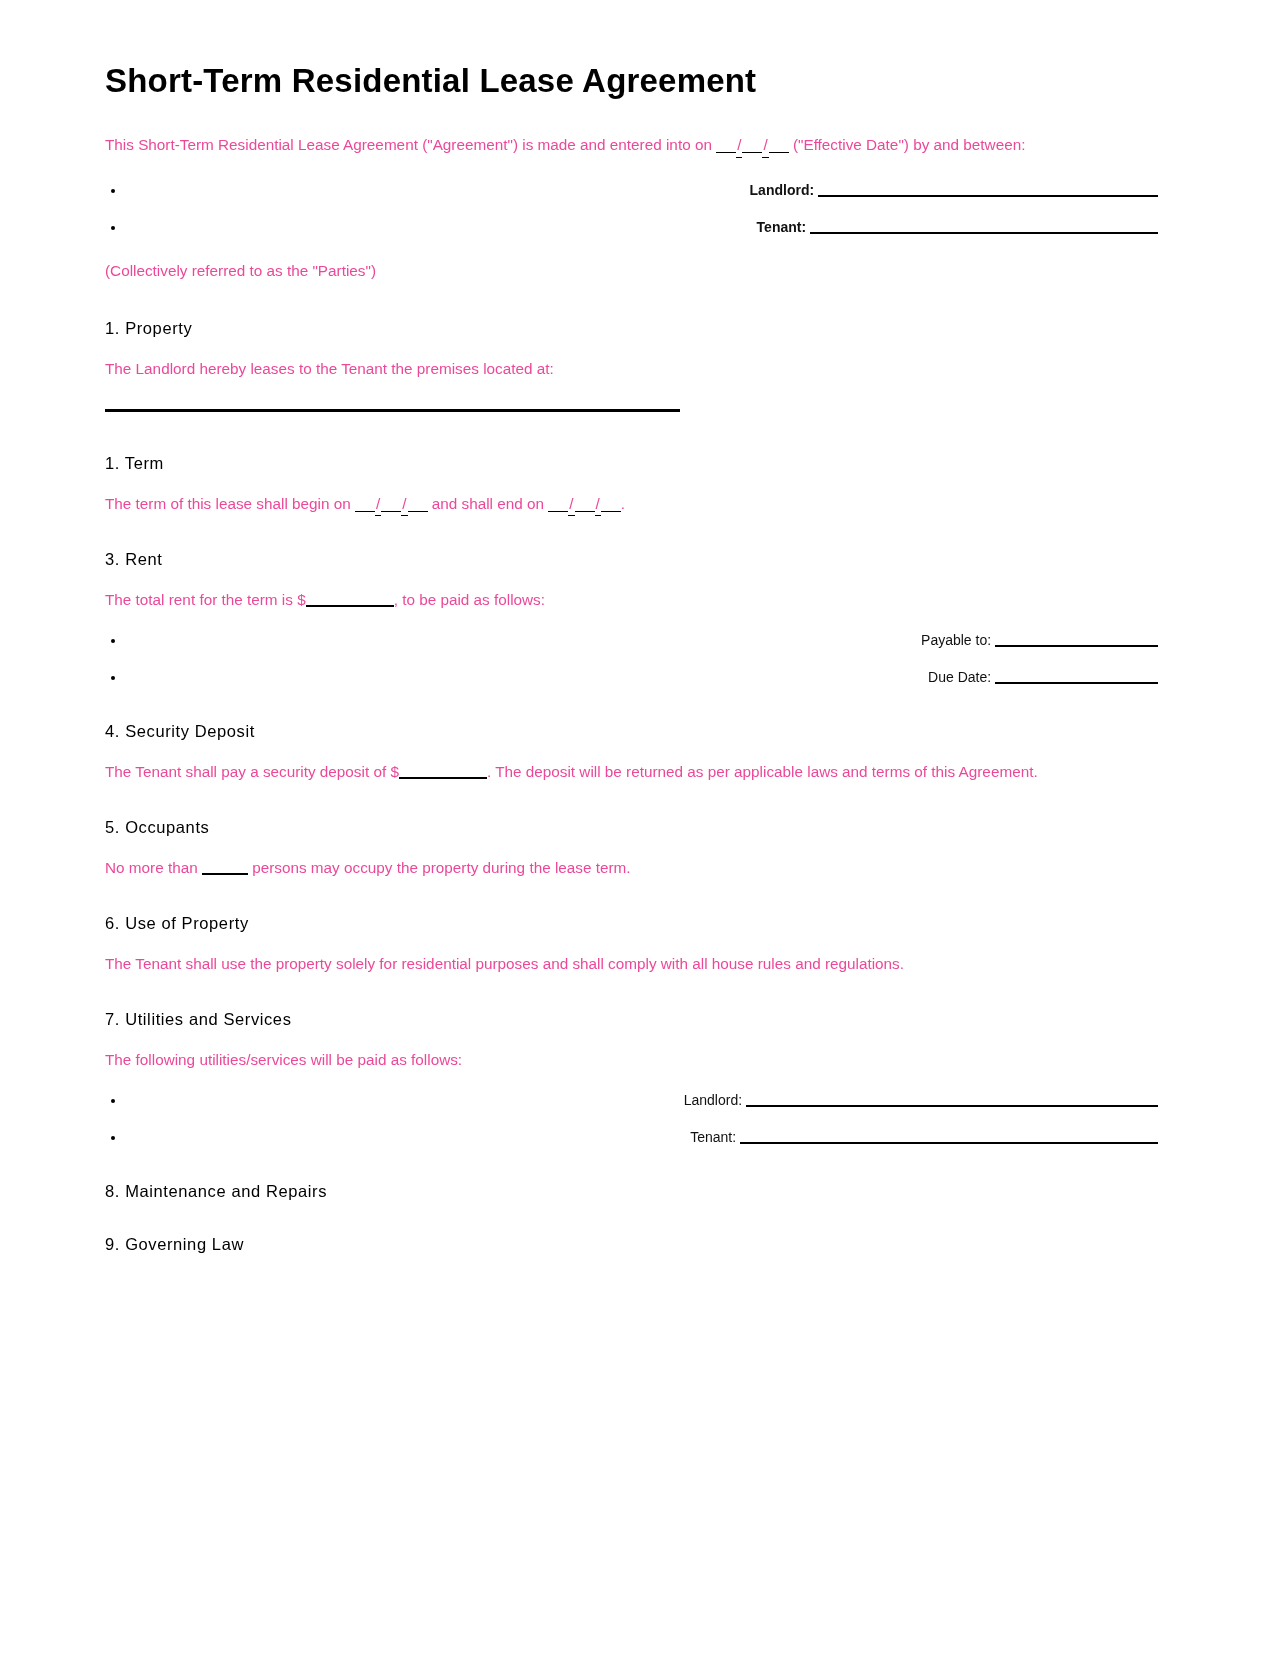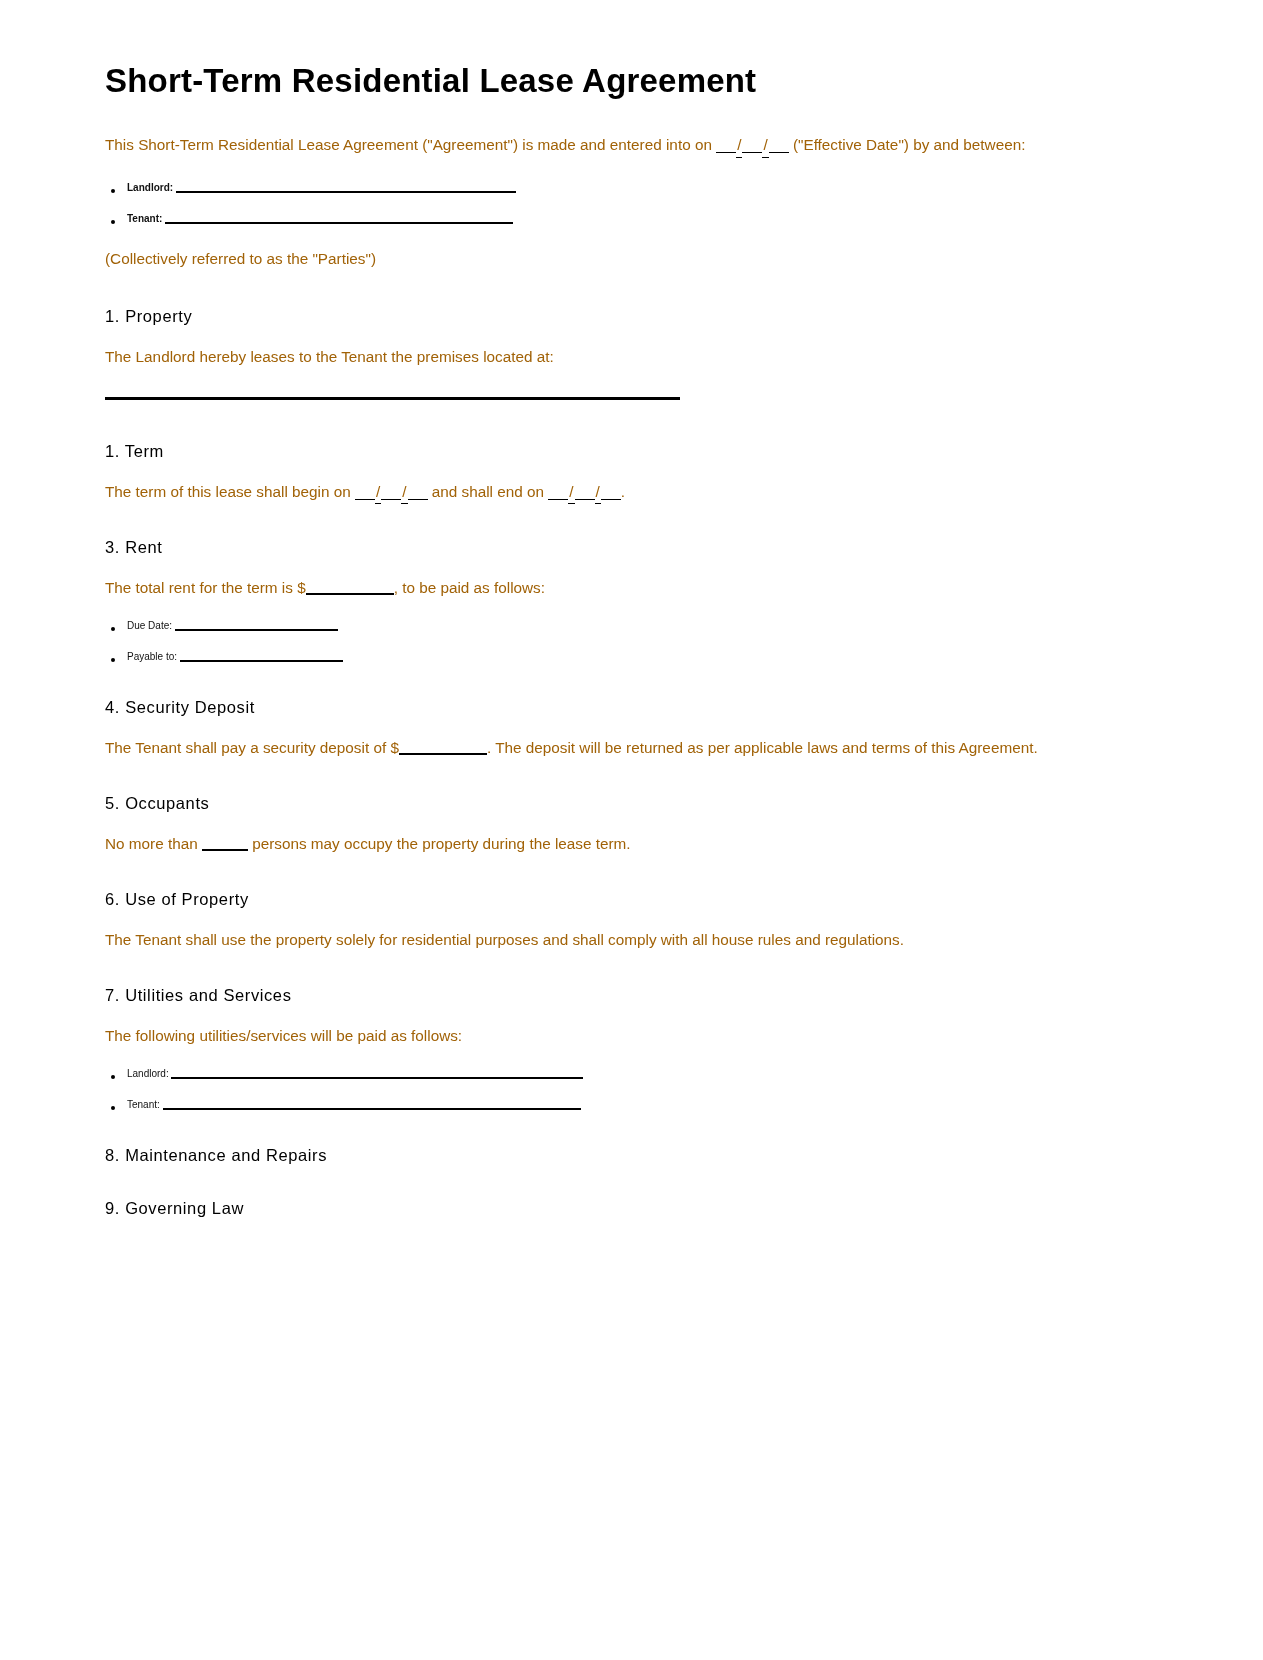--- a/index.html
+++ b/index.html
@@ -27,37 +27,38 @@
     font-weight: bold;
     letter-spacing: 0.2px;
     line-height: 1.15;
     margin: 0 0 34px 0;
     color: #000;
   }
   .para {
     font-size: 15.3px;
     line-height: 1.5;
     margin: 0 0 22px 0;
-    color: #a16207;
+    color: #ec4899;
   }
   .para.tight {
     margin-bottom: 18px;
   }
   ul.bullets {
     list-style: none;
     margin: 0 0 20px 0;
     padding: 0;
   }
   ul.bullets li {
     position: relative;
     padding-left: 22px;
-    font-size: 10px;
+    font-size: 14px;
     line-height: 1.5;
     margin-bottom: 16px;
     color: #111;
+    text-align: right;
   }
   ul.bullets li:last-child {
     margin-bottom: 0;
   }
   ul.bullets li::before {
     content: "";
     position: absolute;
     left: 6px;
     top: 9px;
     width: 4px;
@@ -169,26 +170,26 @@
     </p>
   </div>
 
   <div class="section-block">
     <h2 class="sec-heading">3. Rent</h2>
     <p class="para tight">
       <span>The total rent for the term is $</span><span class="blank w-amount"></span><span>, to be paid as follows:</span>
     </p>
     <ul class="bullets">
       <li>
+        <span>Payable to:</span>
+        <span class="blank w-pay"></span>
+      </li>
+      <li>
         <span>Due Date:</span>
         <span class="blank w-due"></span>
-      </li>
-      <li>
-        <span>Payable to:</span>
-        <span class="blank w-pay"></span>
       </li>
     </ul>
   </div>
 
   <div class="section-block">
     <h2 class="sec-heading">4. Security Deposit</h2>
     <p class="para">
       <span>The Tenant shall pay a security deposit of $</span><span class="blank w-dep"></span><span>. The deposit will be returned as per applicable laws and terms of this Agreement.</span>
     </p>
   </div>

